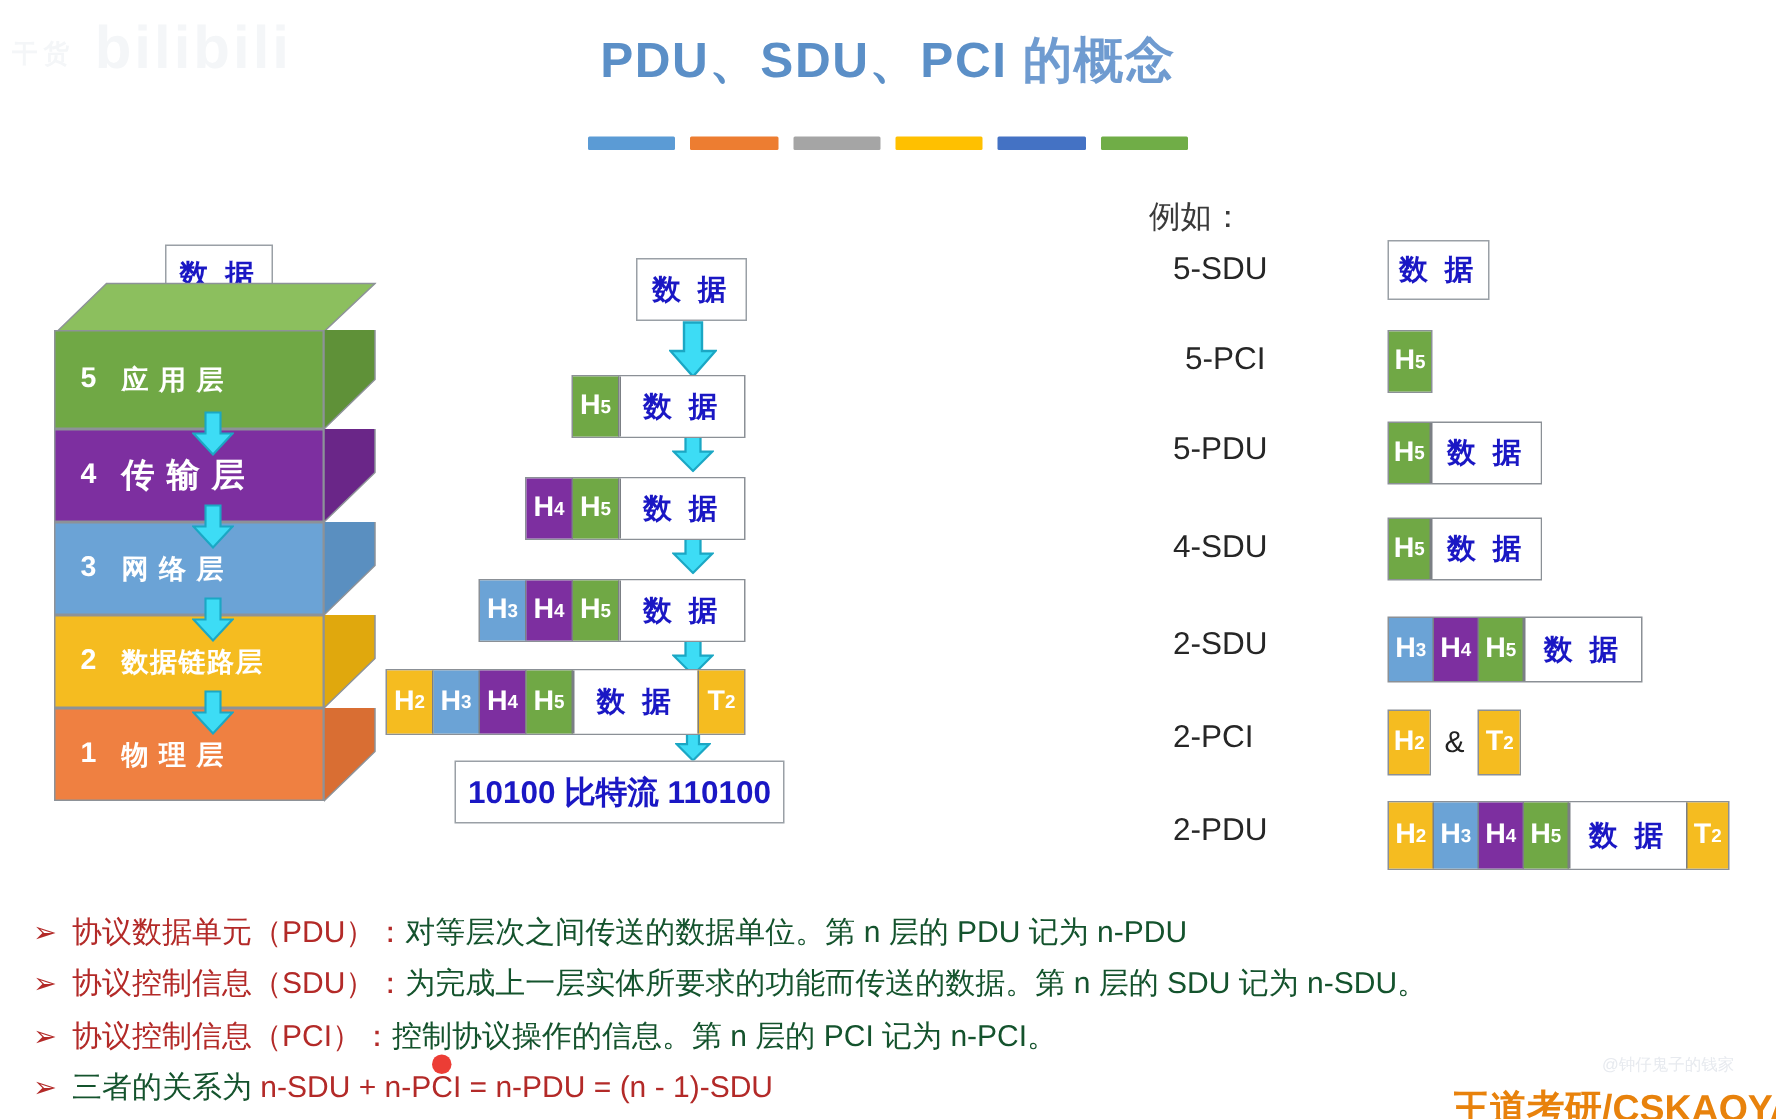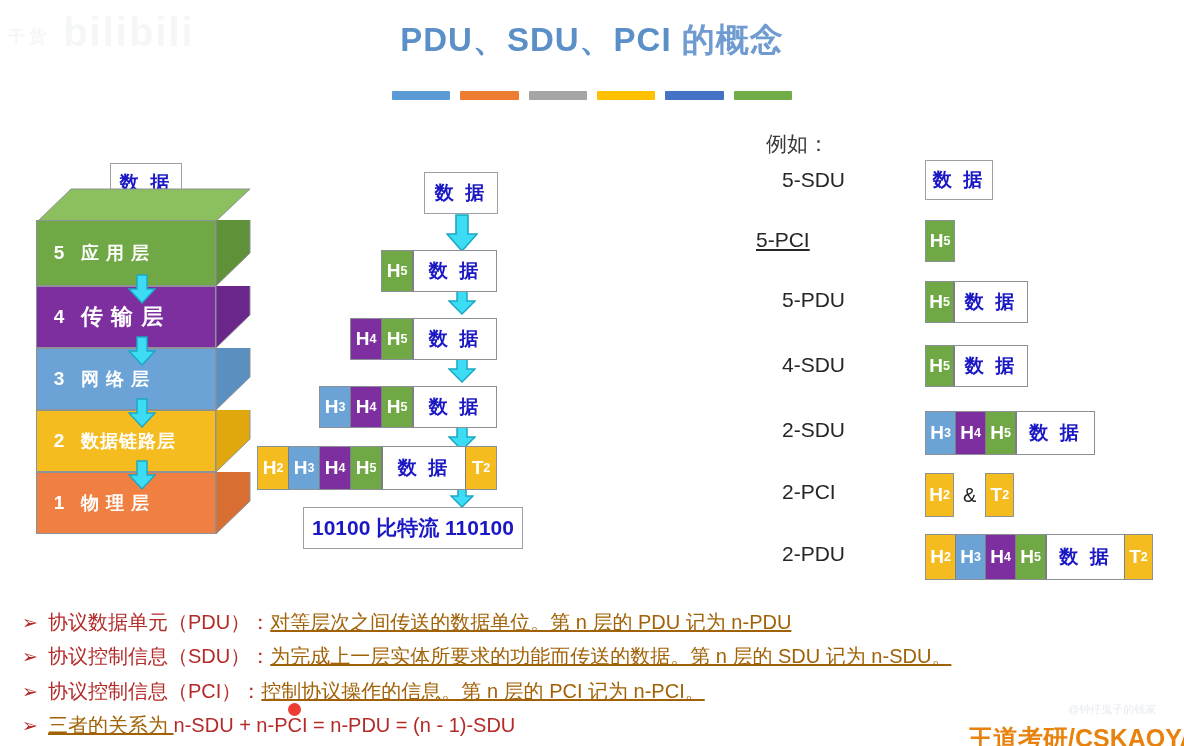--- a/index.html
+++ b/index.html
@@ -96,21 +96,21 @@
   .amp { font-size: 20px; color: #222; font-weight: normal; }
 
   
   .bullets { position: absolute; left: 22px; top: 608px; width: 1162px; }
   .bul { display: flex; align-items: baseline; margin-bottom: 6px; white-space: nowrap; }
   .bul .mk {
     color: #b32a28; font-size: 19px; width: 26px; flex: none; line-height: 1;
   }
   .bul .tx { font-size: 20px; line-height: 1.42; }
   .red { color: #b32a28; }
-  .blk { color: #a16207; text-decoration: underline; }
+  .blk { color: #14532d; }
   .cursor {
     position: absolute; left: 288px; top: 703px;
     width: 13px; height: 13px; border-radius: 50%;
     background: #ea2d24; opacity: .92;
   }
 </style>
 </head>
 <body>
 
 <div id="stage">
@@ -248,21 +248,21 @@
     <div class="databox" style="position:absolute;left:303px;top:507px;width:220px;height:42px;font-size:21px;letter-spacing:0;">10100 比特流 110100</div>
   </div>
 
   <div>
     <div class="ex-head" style="left:766px;top:130px;">例如：</div>
     <div id="ex-rows">
         <div class="ex-label" style="left: 782px; top: 168px;">5-SDU</div>
         <div class="ex-fig" style="left: 925px; top: 160px;">
           <div class="databox" style="width: 68px; height: 40px; font-size: 19px;">数 据</div>
         </div>
-        <div class="ex-label" style="left: 756px; top: 228px; text-decoration: underline;">5-PCI</div>
+        <div class="ex-label" style="left: 790px; top: 228px;">5-PCI</div>
         <div class="ex-fig" style="left: 925px; top: 220px;">
           <div class="chain">
             <div class="seg" style="background: rgb(112, 168, 69); width: 28px; height: 40px; font-size: 19px;">H<sub>5</sub></div>
           </div>
         </div>
         <div class="ex-label" style="left: 782px; top: 288px;">5-PDU</div>
         <div class="ex-fig" style="left: 925px; top: 281px;">
           <div class="chain">
             <div class="seg" style="background: rgb(112, 168, 69); width: 28px; height: 40px; font-size: 19px;">H<sub>5</sub></div>
             <div class="data" style="width: 73px; height: 40px; font-size: 19px; border-left: 1px solid rgb(123, 127, 132);">数 据</div>

